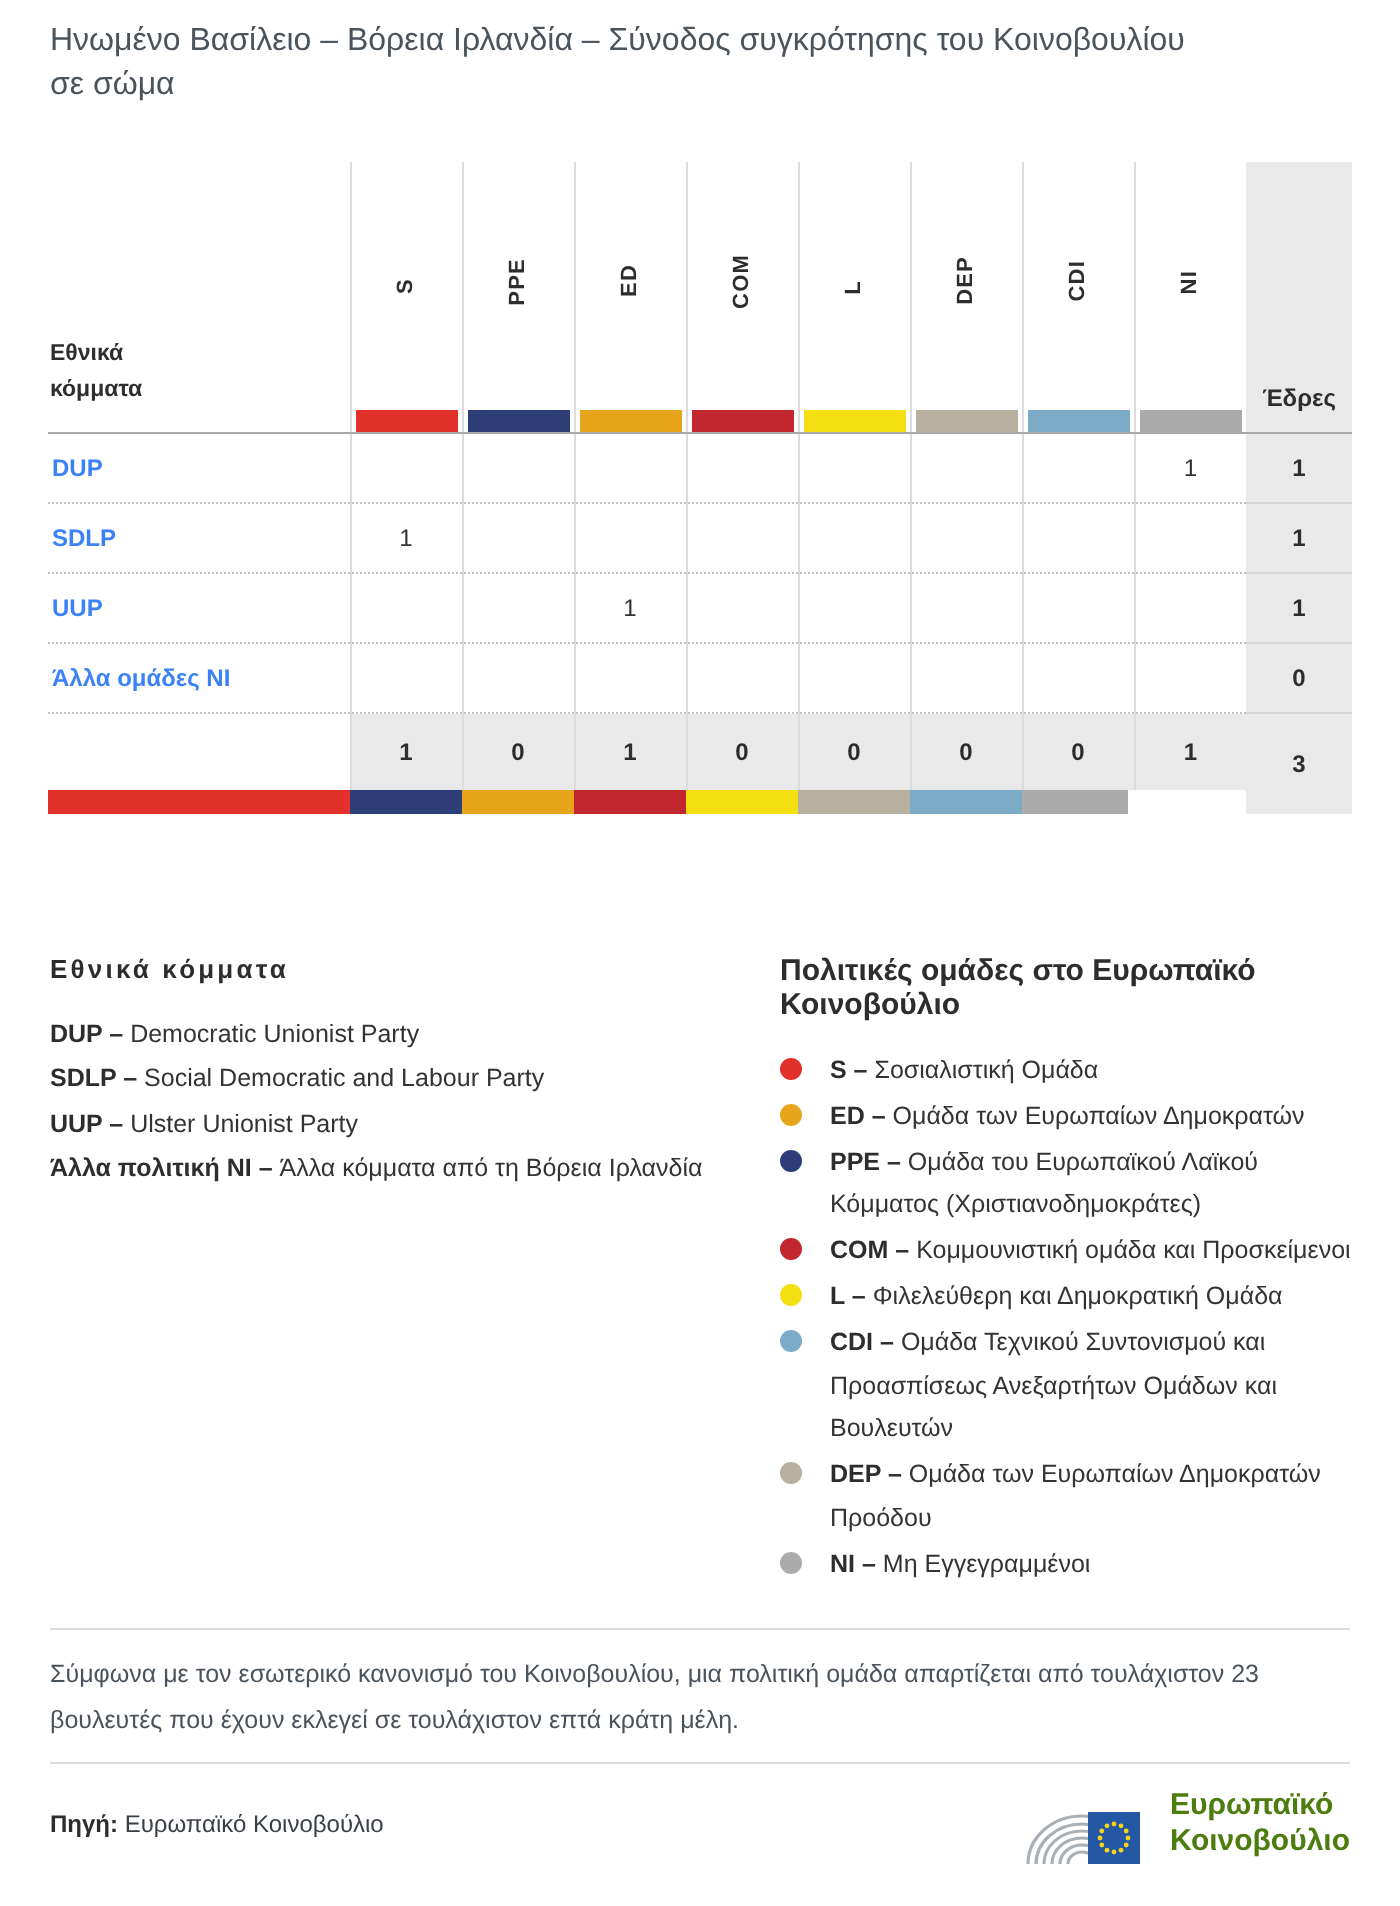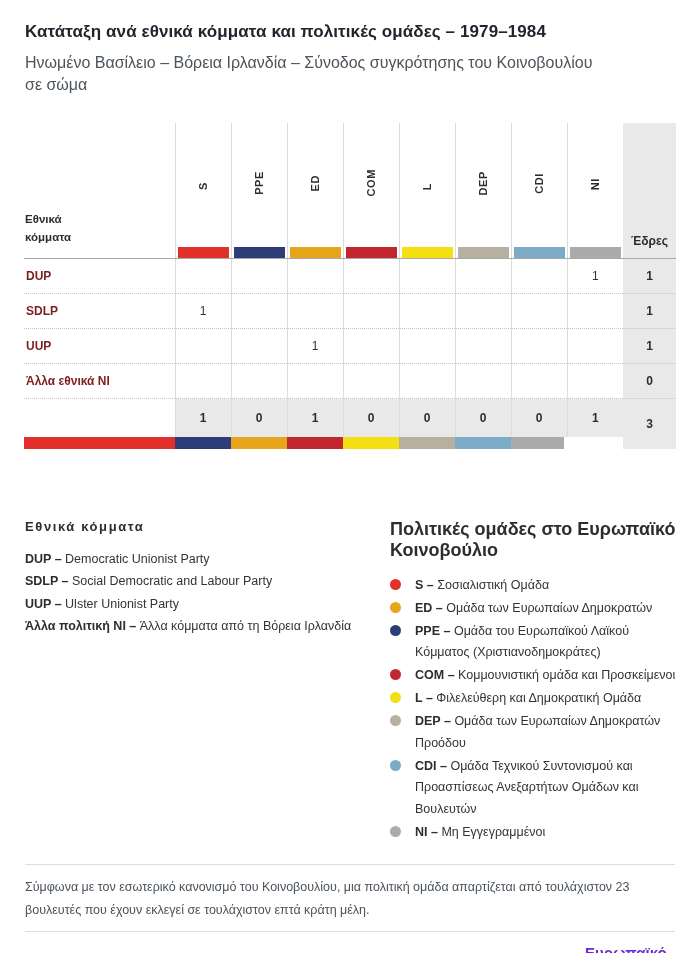--- a/index.html
+++ b/index.html
@@ -81,21 +81,21 @@
     padding: 0;
     border-left: 1px solid #dcdcdc;
     border-bottom: 1px solid #a9a9a9;
   }
   .band { height: 11px; margin: 0 2px; }
 
   .r-data td { height: 35px; border-top: 1px dotted #c4c4c4; }
   .c-rowlabel {
     font-size: 12px;
     font-weight: 700;
-    color: #7f1d1d;
+    color: #3b82f6;
     text-align: left;
     padding-left: 2px;
   }
   .c-val {
     text-align: center;
     font-size: 12px;
     color: #333;
     border-left: 1px solid #dcdcdc;
   }
   .c-seats {
@@ -128,21 +128,21 @@
   }
   .r-band2 td { border: none; padding: 0; height: 12px; }
   .band2 { height: 12px; }
   .r-band2 td:last-of-type .band2 { margin-right: 3px; }
 
   
   .legends { display: flex; margin: 70px 0 0 25px; }
   .legend-left  { width: 340px; }
   .legend-right { width: 300px; margin-left: 25px; }
   .legend-title {
-    font-size: 18px;
+    font-size: 15px;
     font-weight: 700;
     color: #2d2d2d;
     margin-bottom: 14px;
   }
   .legend-title.spaced { letter-spacing: 1.6px; font-size: 13px; }
   .party-item { font-size: 12.5px; line-height: 22.5px; color: #333; }
   .abbr { font-weight: 700; color: #2d2d2d; }
   .group-item {
     position: relative;
     padding-left: 25px;
@@ -185,21 +185,20 @@
     font-weight: 700;
     line-height: 18px;
     white-space: pre-line;
   }
 </style>
 </head>
 <body>
 
 <div>
 
-  <h1 class="page-title">Κατάταξη ανά εθνικά κόμματα και πολιτικές ομάδες – 1979–1984</h1>
   <p class="page-subtitle">Ηνωμένο Βασίλειο – Βόρεια Ιρλανδία – Σύνοδος συγκρότησης του Κοινοβουλίου
 σε σώμα</p>
 
   <table class="seats-table">
     <colgroup>
       <col class="c-label">
       <col class="c-grp">
         <col class="c-grp">
         <col class="c-grp">
         <col class="c-grp">
@@ -281,21 +280,21 @@
       <td class="c-val"></td>
       <td class="c-val">1</td>
       <td class="c-val"></td>
       <td class="c-val"></td>
       <td class="c-val"></td>
       <td class="c-val"></td>
       <td class="c-val"></td>
       <td class="c-seats">1</td>
     </tr>
     <tr class="r-data">
-      <td class="c-rowlabel">Άλλα εθνικά NI</td>
+      <td class="c-rowlabel">Άλλα ομάδες NI</td>
       <td class="c-val"></td>
       <td class="c-val"></td>
       <td class="c-val"></td>
       <td class="c-val"></td>
       <td class="c-val"></td>
       <td class="c-val"></td>
       <td class="c-val"></td>
       <td class="c-val"></td>
       <td class="c-seats">0</td>
     </tr>
@@ -350,25 +349,25 @@
       <div class="party-item"><span class="abbr">Άλλα πολιτική NI –</span> <span>Άλλα κόμματα από τη Βόρεια Ιρλανδία</span></div>
     </div>
     <div class="legend-right">
       <div class="legend-title">Πολιτικές ομάδες στο Ευρωπαϊκό Κοινοβούλιο</div>
       <div class="group-item"><span class="dot" style="background-color: rgb(226, 49, 43);"></span><span class="abbr">S –</span> <span class="gname">Σοσιαλιστική Ομάδα</span></div>
       <div class="group-item"><span class="dot" style="background-color: rgb(231, 165, 28);"></span><span class="abbr">ED –</span> <span class="gname">Ομάδα των Ευρωπαίων Δημοκρατών</span></div>
       <div class="group-item"><span class="dot" style="background-color: rgb(44, 61, 120);"></span><span class="abbr">PPE –</span> <span class="gname">Ομάδα του Ευρωπαϊκού Λαϊκού
 Κόμματος (Χριστιανοδημοκράτες)</span></div>
       <div class="group-item"><span class="dot" style="background-color: rgb(194, 38, 46);"></span><span class="abbr">COM –</span> <span class="gname">Κομμουνιστική ομάδα και Προσκείμενοι</span></div>
       <div class="group-item"><span class="dot" style="background-color: rgb(243, 223, 18);"></span><span class="abbr">L –</span> <span class="gname">Φιλελεύθερη και Δημοκρατική Ομάδα</span></div>
-      <div class="group-item"><span class="dot" style="background-color: rgb(183, 175, 160);"></span><span class="abbr">DEP –</span> <span class="gname">Ομάδα των Ευρωπαίων Δημοκρατών
-Προόδου</span></div>
       <div class="group-item"><span class="dot" style="background-color: rgb(124, 171, 200);"></span><span class="abbr">CDI –</span> <span class="gname">Ομάδα Τεχνικού Συντονισμού και
 Προασπίσεως Ανεξαρτήτων Ομάδων και
 Βουλευτών</span></div>
+      <div class="group-item"><span class="dot" style="background-color: rgb(183, 175, 160);"></span><span class="abbr">DEP –</span> <span class="gname">Ομάδα των Ευρωπαίων Δημοκρατών
+Προόδου</span></div>
       <div class="group-item"><span class="dot" style="background-color: rgb(171, 171, 171);"></span><span class="abbr">NI –</span> <span class="gname">Μη Εγγεγραμμένοι</span></div>
     </div>
   </div>
 
   <hr class="rule r1">
   <p class="note">Σύμφωνα με τον εσωτερικό κανονισμό του Κοινοβουλίου, μια πολιτική ομάδα απαρτίζεται από τουλάχιστον 23
 βουλευτές που έχουν εκλεγεί σε τουλάχιστον επτά κράτη μέλη.</p>
   <hr class="rule r2">
 
   <div class="source-row">
@@ -394,18 +393,18 @@
             <circle cx="57.1" cy="36.5" r="1.2"></circle>
             <circle cx="54.5" cy="39.1" r="1.2"></circle>
           <circle cx="51" cy="40" r="1.2"></circle>
             <circle cx="47.5" cy="39.1" r="1.2"></circle>
             <circle cx="44.9" cy="36.5" r="1.2"></circle>
           <circle cx="44" cy="33" r="1.2"></circle>
             <circle cx="44.9" cy="29.5" r="1.2"></circle>
             <circle cx="47.5" cy="26.9" r="1.2"></circle>
         </g>
       </svg>
-      <div class="logo-text" style="color: #6d28d9;">Ευρωπαϊκό
+      <div class="logo-text" style="color: #4d7c0f;">Ευρωπαϊκό
 Κοινοβούλιο</div>
     </div>
   </div>
 
 </div>
 
 </body></html>

